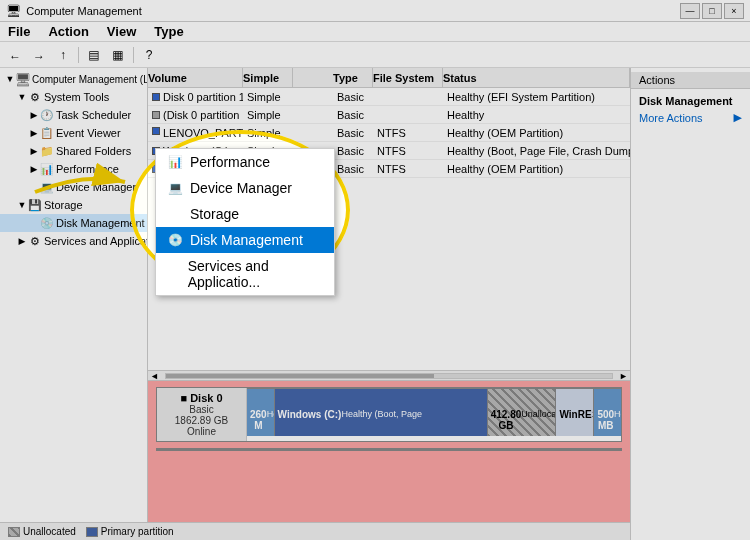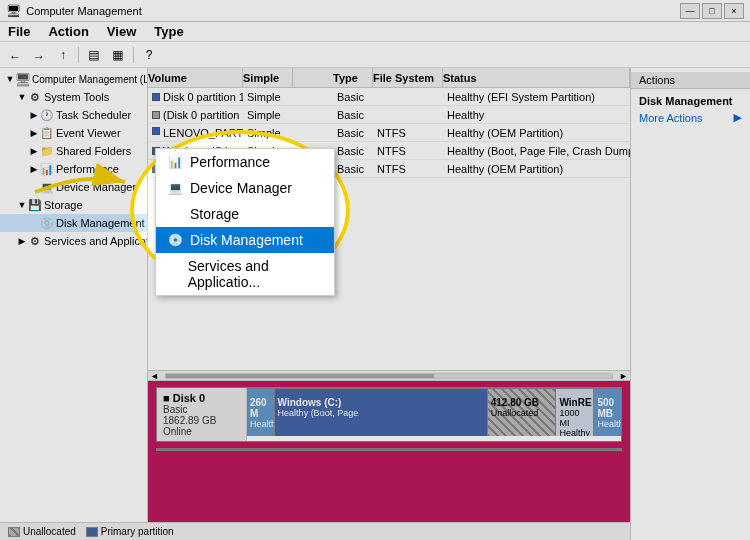--- a/index.html
+++ b/index.html
@@ -200,45 +200,46 @@
       height: 8px;
       border: 1px solid #555;
       margin-right: 3px;
       flex-shrink: 0;
     }
     .disk-blue { background: #3366cc; }
     .disk-gray { background: #aaa; }
 
     
     #disk-area {
-      background: #be185d;
+      background: #fca5a5;
       border-top: 1px solid #ccc;
       overflow: hidden;
       height: 160px;
+      text-align: center;
     }
 
     .disk-block {
       border: 1px solid #888;
       margin: 6px 8px 4px 8px;
       background: #fff;
     }
     .disk-title { font-weight: bold; font-size: 11px; }
     .disk-info { font-size: 10px; color: #333; }
 
     .disk-partitions {
       display: flex;
       height: 48px;
       border-top: 1px solid #888;
     }
     .partition {
       border-right: 1px solid #888;
       display: flex;
-      flex-direction: column;
+      flex-direction: row;
       justify-content: flex-start;
-      padding: 8px 3px;
+      padding: 20px 3px;
       font-size: 9px;
       overflow: hidden;
       position: relative;
     }
     .partition:last-child { border-right: none; }
     .partition-name { font-weight: bold; font-size: 10px; }
     .partition-size { font-size: 9px; }
     .partition-status { font-size: 9px; }
 
     .part-blue { background: #6699cc; color: #fff; }

